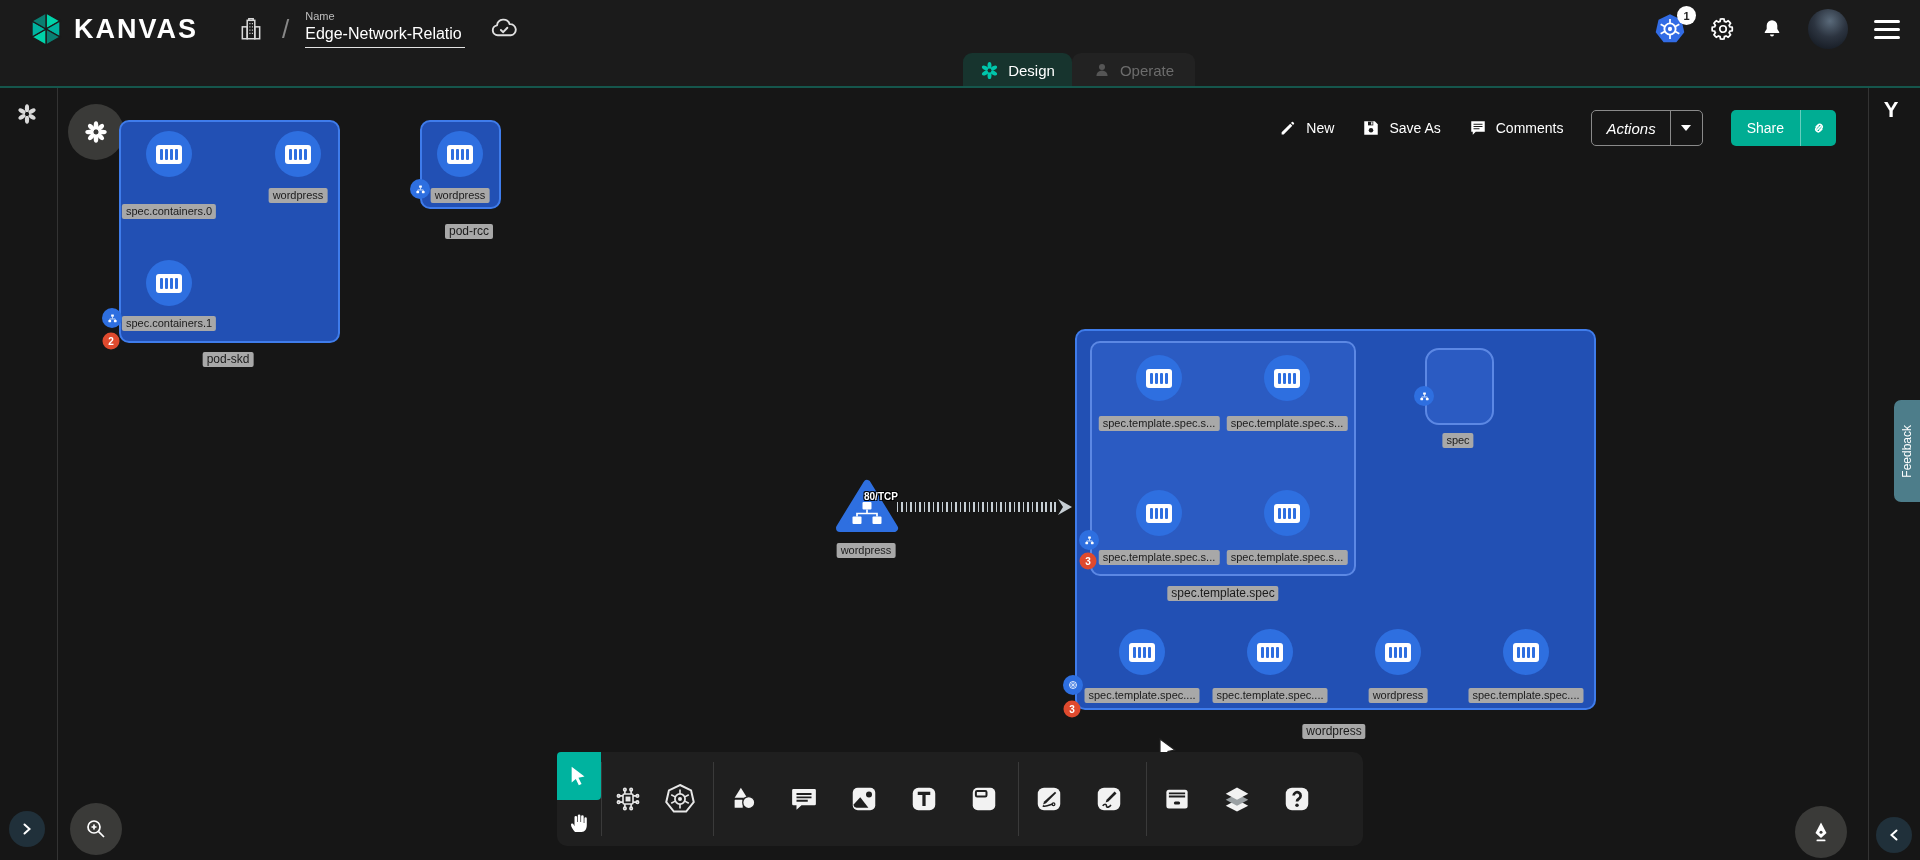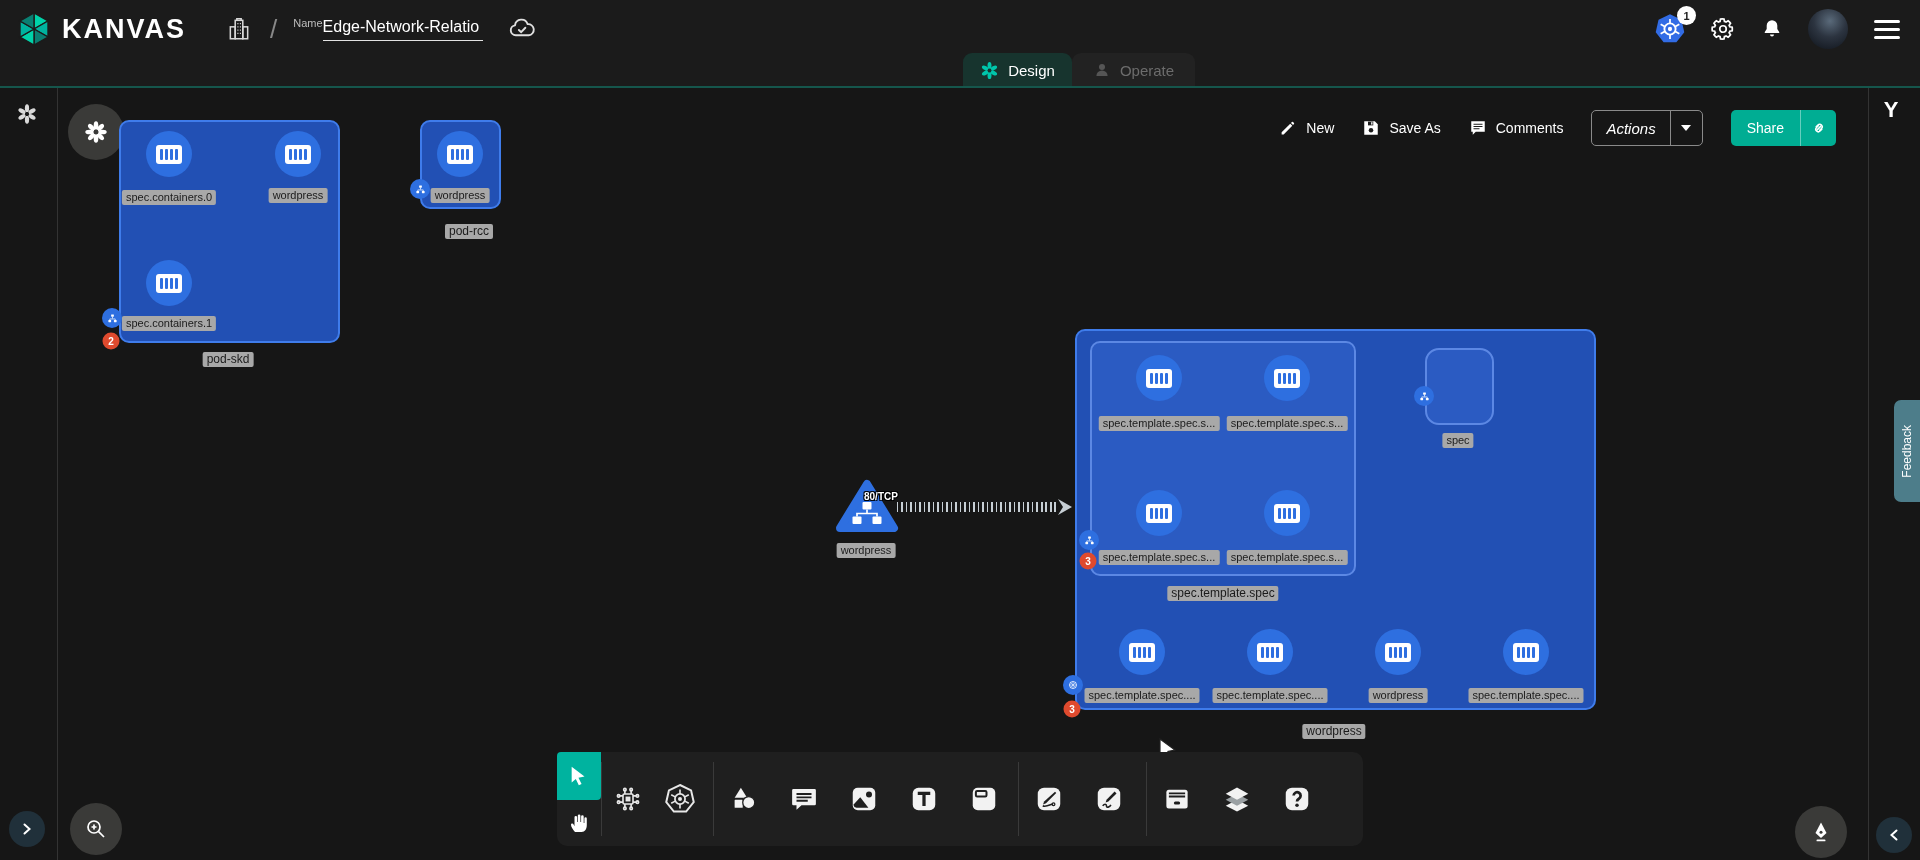--- a/index.html
+++ b/index.html
@@ -2,25 +2,25 @@
 <html><head>
 <meta charset="utf-8">
 <style>
   * { margin:0; padding:0; box-sizing:border-box; }
   html,body { width:1920px; height:860px; overflow:hidden; background:#141414;
     font-family:"Liberation Sans", sans-serif; color:#eee; }
   body { position:relative; }
 
   
   .topbar { position:absolute; left:0; top:0; width:1920px; height:86px; background:#1b1b1b; }
-  .topbar-row { display:flex; align-items:center; height:58px; padding-left:16px; }
+  .topbar-row { display:flex; align-items:center; height:58px; padding-left:16px;margin-left:12px; }
   .logo-wrap { display:flex; align-items:center; gap:10px; margin-right:40px; }
   .logo-text { font-size:27px; font-weight:bold; letter-spacing:2px; color:#fff; }
   .crumb-sep { font-size:26px; color:#888; margin:0 16px 0 18px; font-weight:300; }
-  .name-block { display:flex; margin-right:24px; }
+  .name-block { display:flex; flex-direction:column; margin-right:24px; }
   .name-label { font-size:11px; color:#bdbdbd; margin-bottom:2px; }
   .name-input { background:transparent; border:none; border-bottom:1px solid #e3e3e3;
     color:#fff; font-size:16px; width:160px; padding:1px 0 4px 0; font-family:inherit; }
   .hdr-spacer { flex:1; }
   .hdr-ic { margin-left:24px; display:flex; align-items:center; position:relative; }
   .k8s-count { position:absolute; top:-7px; right:-10px; width:19px; height:19px; border-radius:50%;
     background:#fff; color:#222; font-size:11px; font-weight:bold; display:flex; align-items:center; justify-content:center; }
   .avatar { width:40px; height:40px; border-radius:50%;
     background:radial-gradient(circle at 55% 30%, #5a6a7a 0%, #2c3440 45%, #0d1118 100%); }
   .burger { width:26px; display:flex; flex-direction:column; gap:5px; margin:0 20px 0 0; }
@@ -293,21 +293,21 @@
 
   <div class="group" style="left:119px;top:32px;width:221px;height:223px;"></div>
   <div class="node" style="left:169px;top:66px;">
       <div class="crate">
         <i></i>
         <i></i>
         <i></i>
         <i></i>
       </div>
     </div>
-  <div class="chip" style="left:169px;top:102px;">spec.containers.0</div>
+  <div class="chip" style="left:169px;top:116px;">spec.containers.0</div>
   <div class="node" style="left:298px;top:66px;">
       <div class="crate">
         <i></i>
         <i></i>
         <i></i>
         <i></i>
       </div>
     </div>
   <div class="chip" style="left:298px;top:100px;">wordpress</div>
   <div class="node" style="left:169px;top:195px;">

